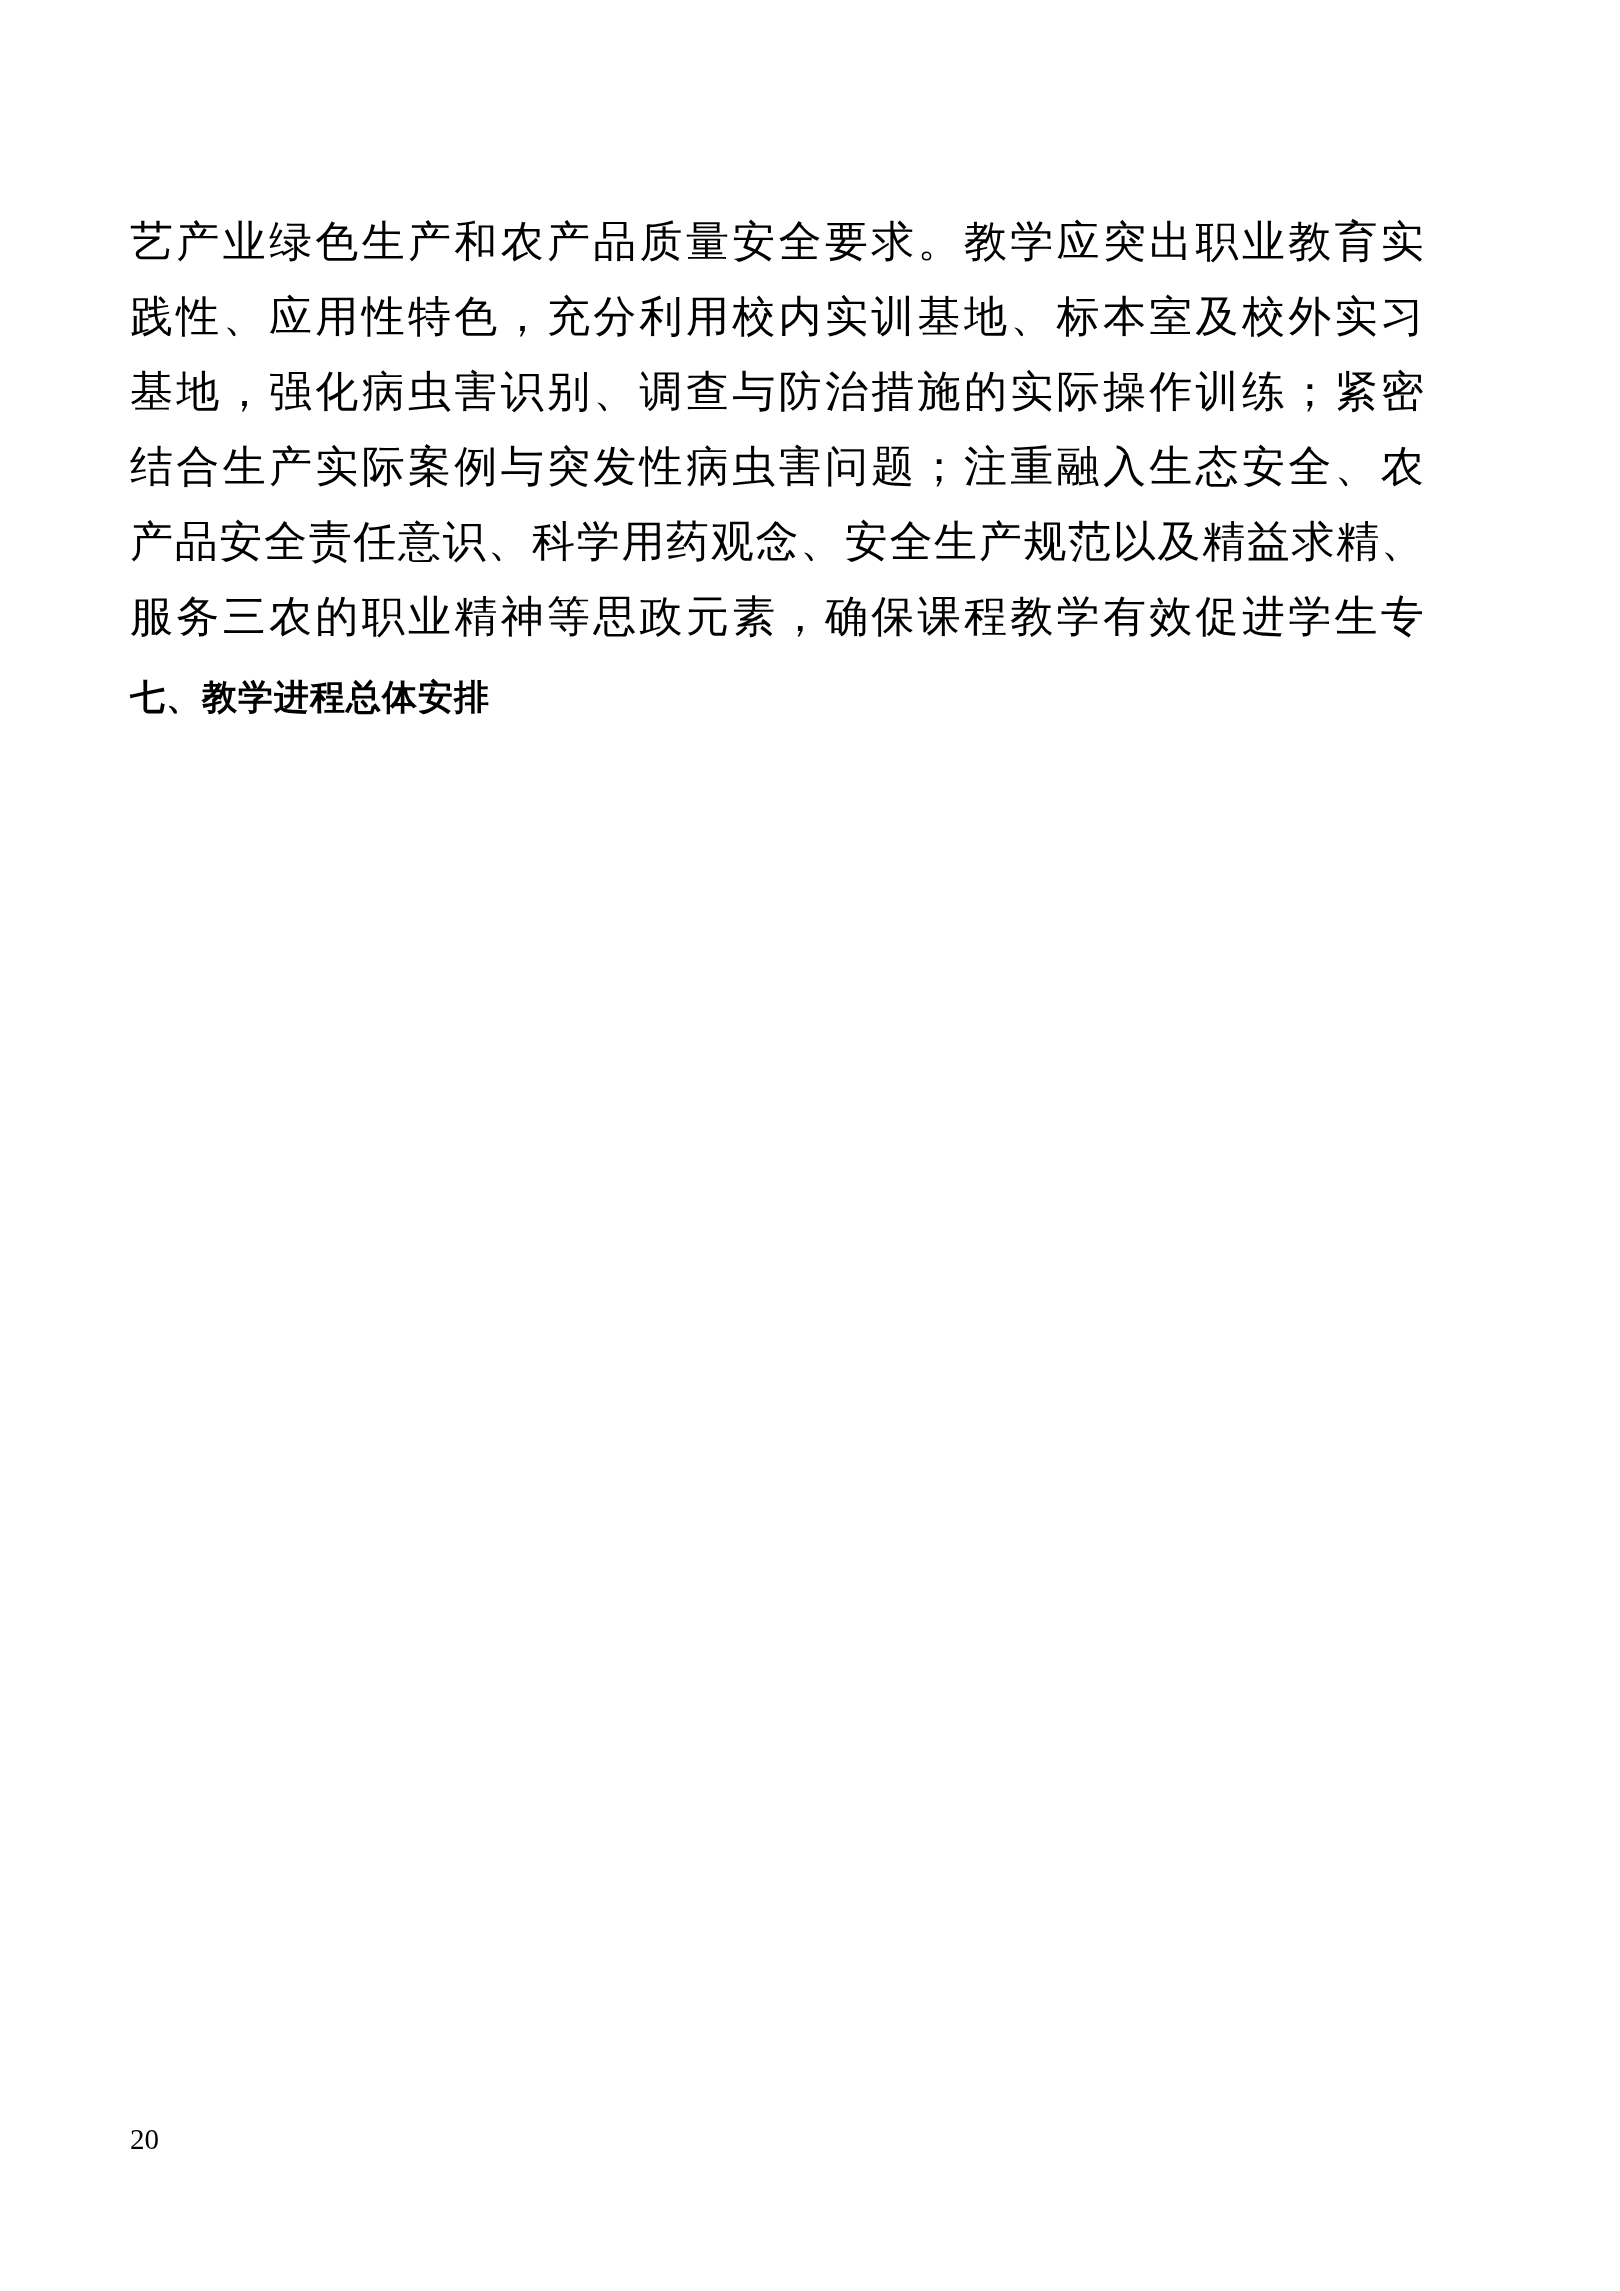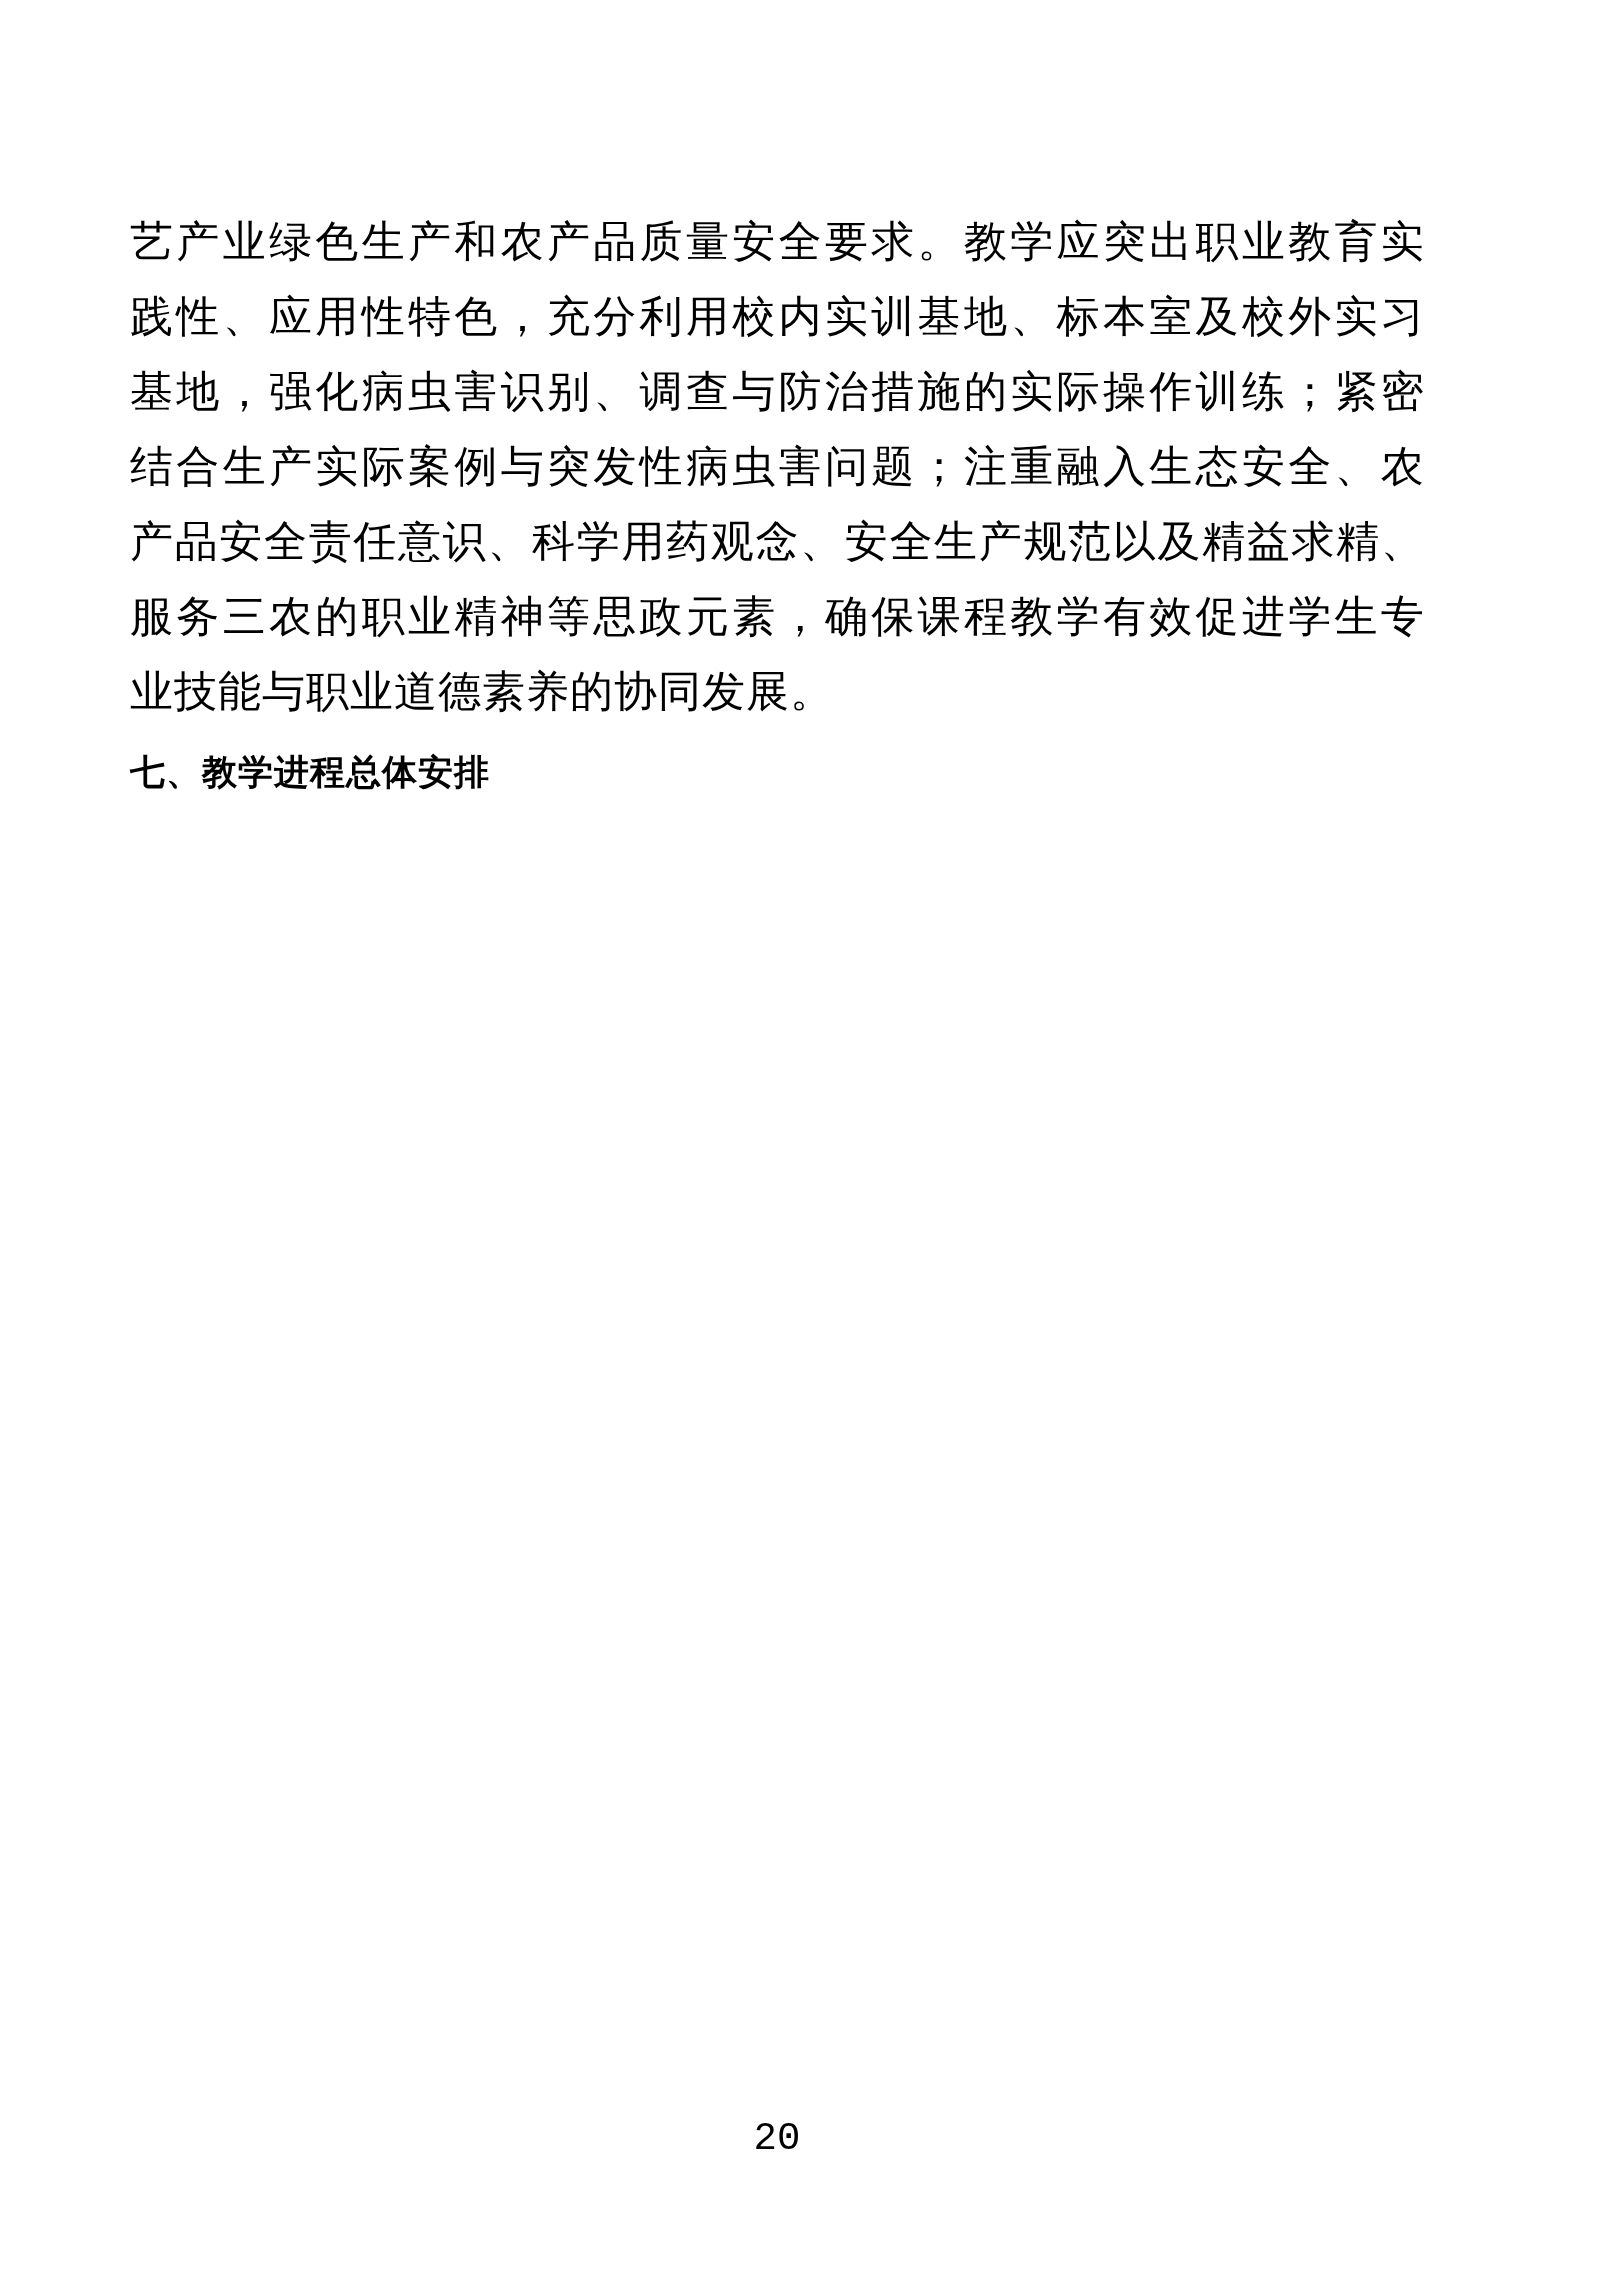--- a/index.html
+++ b/index.html
@@ -42,25 +42,24 @@
     line-height: 75px;
     font-weight: bold;
     letter-spacing: 1px;
     white-space: nowrap;
   }
   .page-number {
     position: absolute;
     left: 130px;
     top: 2120px;
     width: 1294px;
-    text-align: center;
-    font-size: 39px;
+    text-align: left;
+    font-size: 29px;
     line-height: 39px;
     color: #000000;
-    font-family: Liberation Mono, monospace;
   }
 </style>
 </head>
 <body>
 
 <div class="page">
   <div class="content">
     <div class="paragraph" id="paragraph">
         <div class="line justify">
           <span>艺</span>
@@ -236,19 +235,18 @@
           <span>教</span>
           <span>学</span>
           <span>有</span>
           <span>效</span>
           <span>促</span>
           <span>进</span>
           <span>学</span>
           <span>生</span>
           <span>专</span>
         </div>
-        <div class="line">业技能与职业道德素养的协同发展。</div>
       </div>
     <div class="heading">七、教学进程总体安排</div>
   </div>
   <div class="page-number">20</div>
 </div>
 
 
 </body></html>

